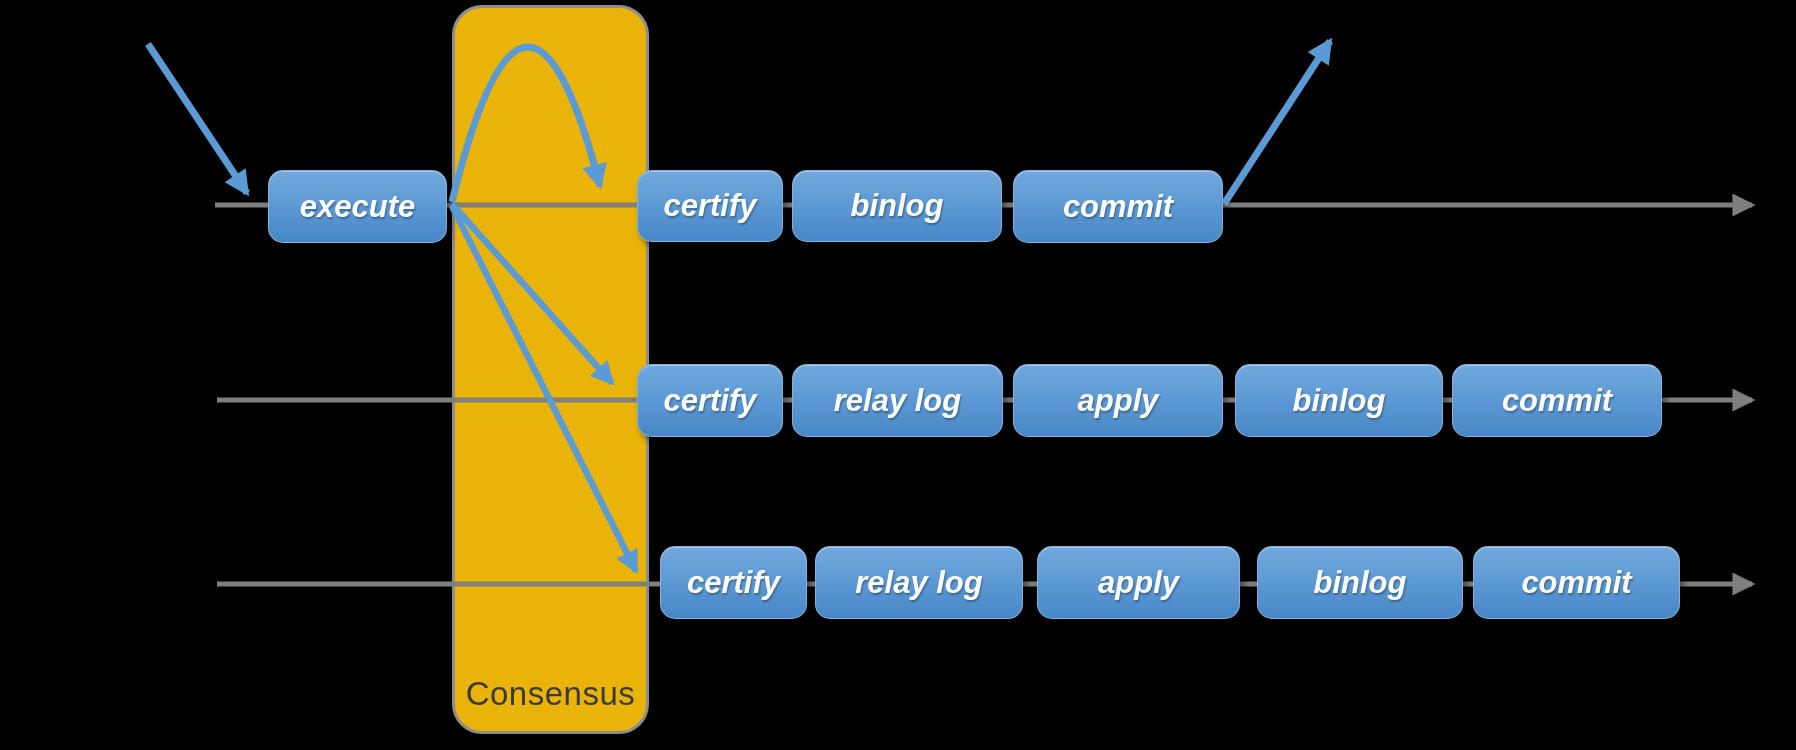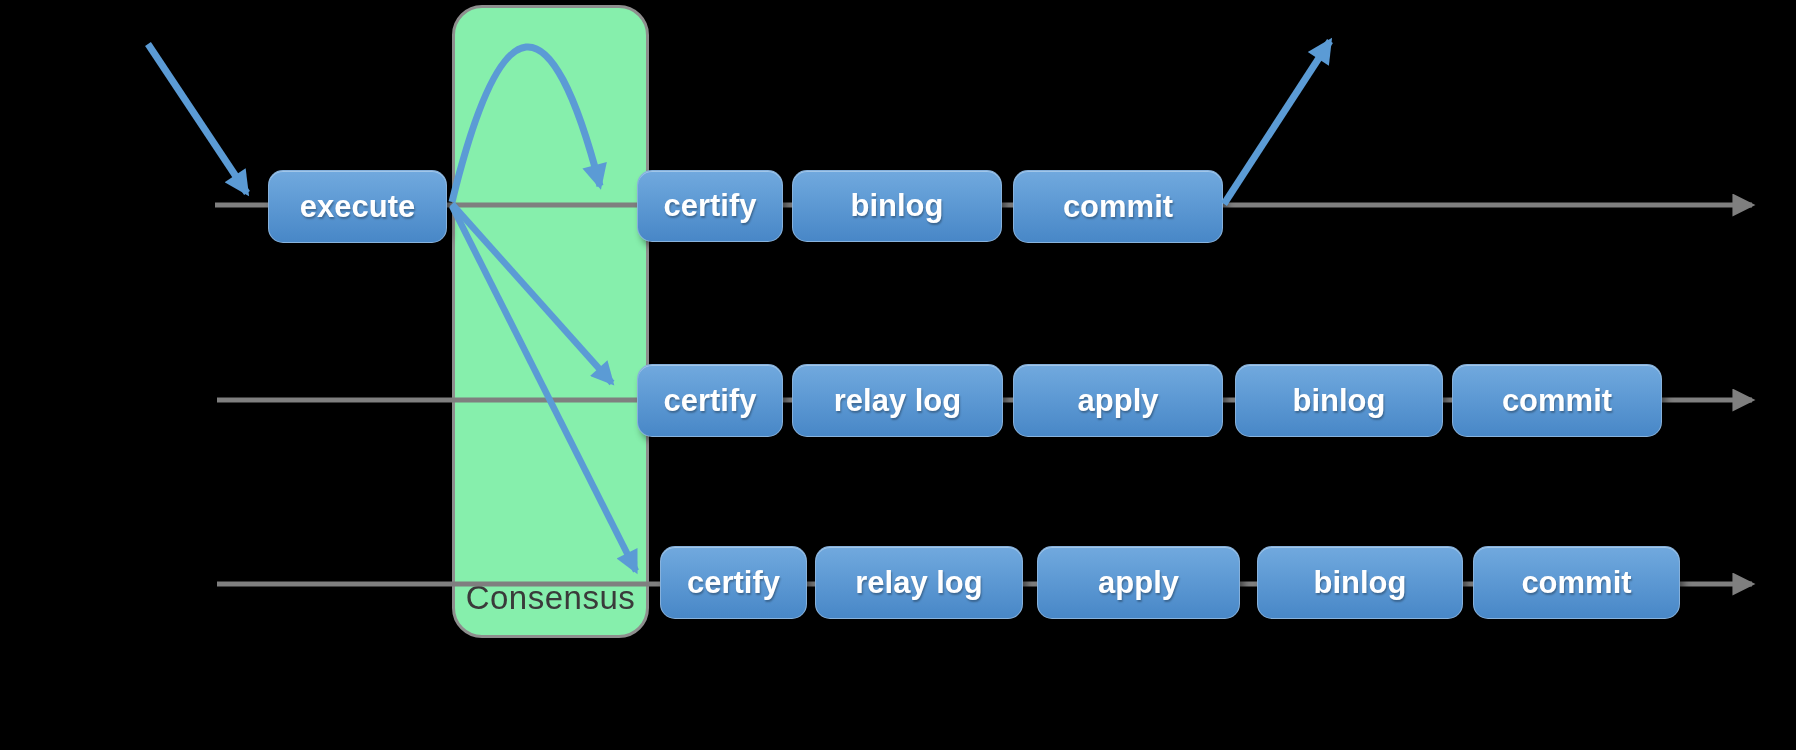--- a/index.html
+++ b/index.html
@@ -4,35 +4,35 @@
 <style>
   html,body{margin:0;padding:0;background:#000;}
   .canvas{
     position:relative;width:1796px;height:750px;background:#000000;
     font-family:"Liberation Sans",sans-serif;overflow:hidden;
   }
   .layer{position:absolute;left:0;top:0;width:1796px;height:750px;pointer-events:none;}
   .layer.lines{z-index:2;}
   .layer.arrows{z-index:4;}
   .consensus{
-    position:absolute;left:452px;top:5px;width:197px;height:633px;
-    background:#86efac;border:3px solid #8E8E8E;border-radius:30px;
+    position:absolute;left:452px;top:5px;width:197px;height:729px;
+    background:#eab308;border:3px solid #8E8E8E;border-radius:30px;
     box-sizing:border-box;z-index:1;
   }
   .consensus-label{
     position:absolute;left:0;right:0;bottom:18px;text-align:center;
     font-size:33px;color:#3A3A3A;letter-spacing:0.5px;
   }
   .node{
     position:absolute;z-index:3;display:flex;align-items:center;justify-content:center;
     background:linear-gradient(180deg,#71A9DE 0%,#5E9AD4 45%,#4887C7 100%);
     border:1px solid rgba(140,180,220,0.9);border-radius:15px;box-sizing:border-box;
     box-shadow:inset 0 1px 0 rgba(255,255,255,0.35), 4px 5px 7px rgba(0,0,0,0.45);
     color:#FFFFFF;font-weight:bold;font-size:31px;
-    text-shadow:1px 2px 2px rgba(0,0,0,0.3);white-space:nowrap;
+    text-shadow:1px 2px 2px rgba(0,0,0,0.3);white-space:nowrap;font-style:italic;
   }
 </style>
 </head>
 <body>
 
 <div class="canvas">
 
   <div class="consensus">
     <div class="consensus-label">Consensus</div>
   </div>

